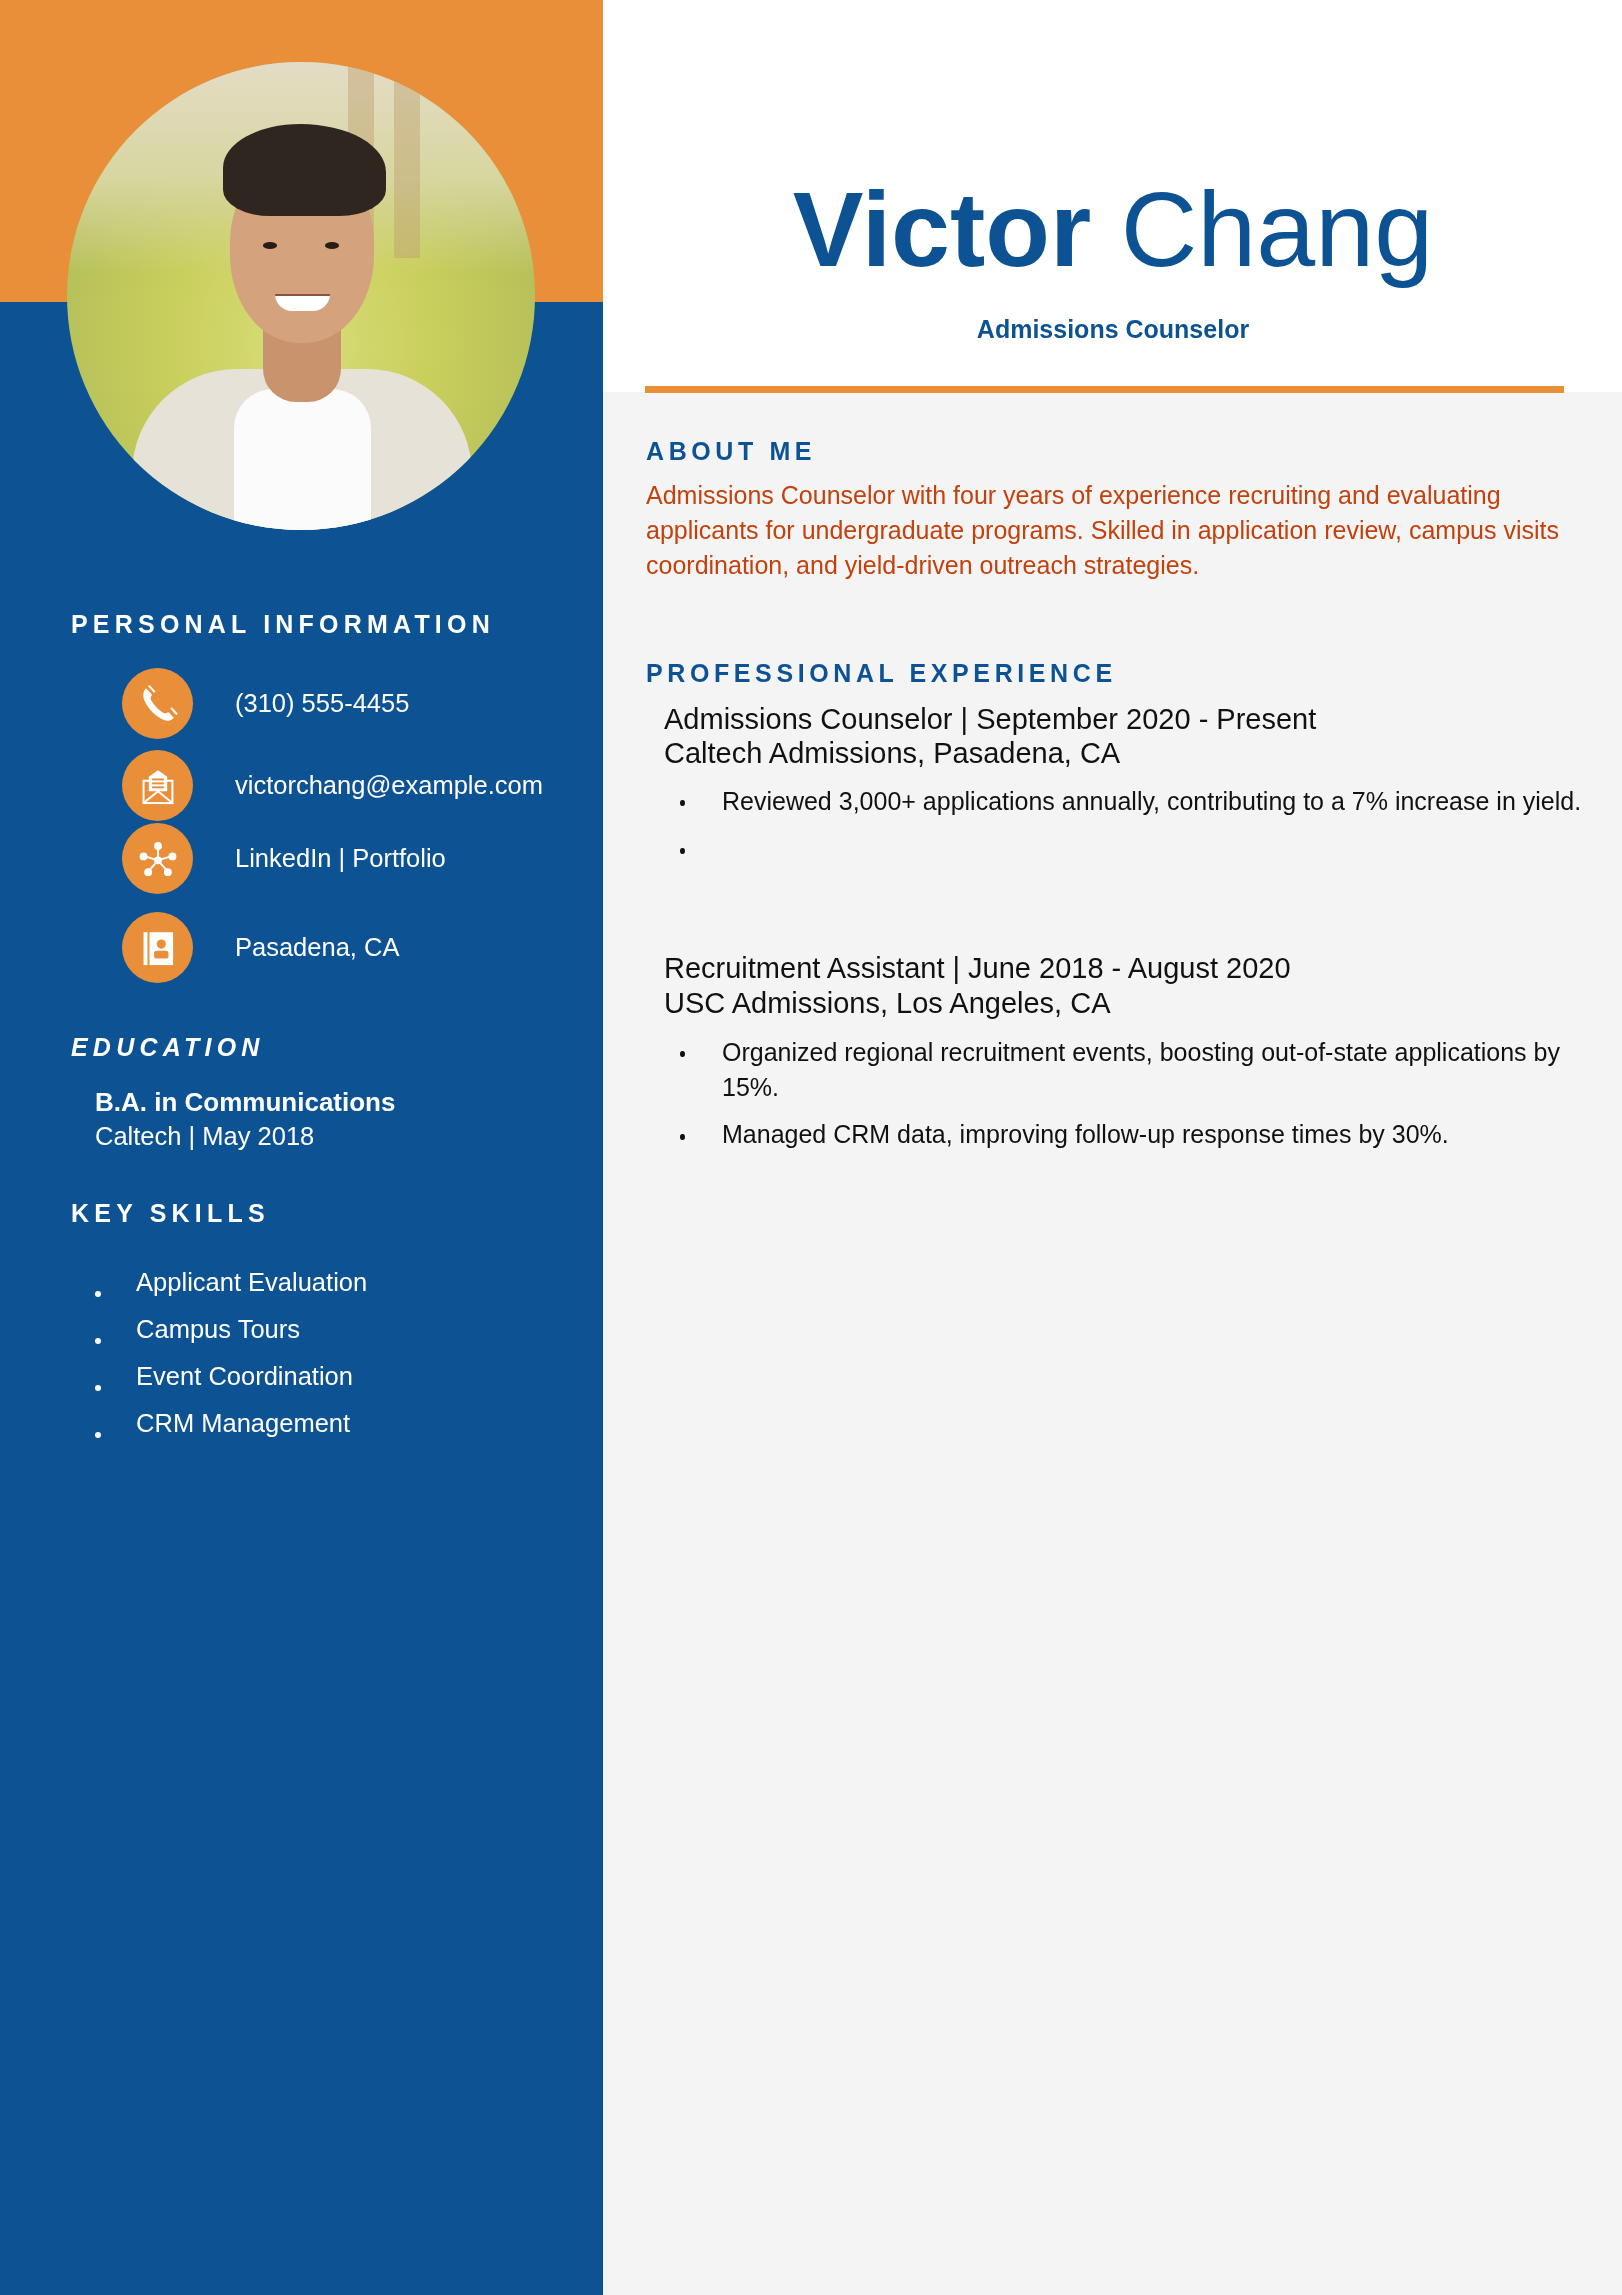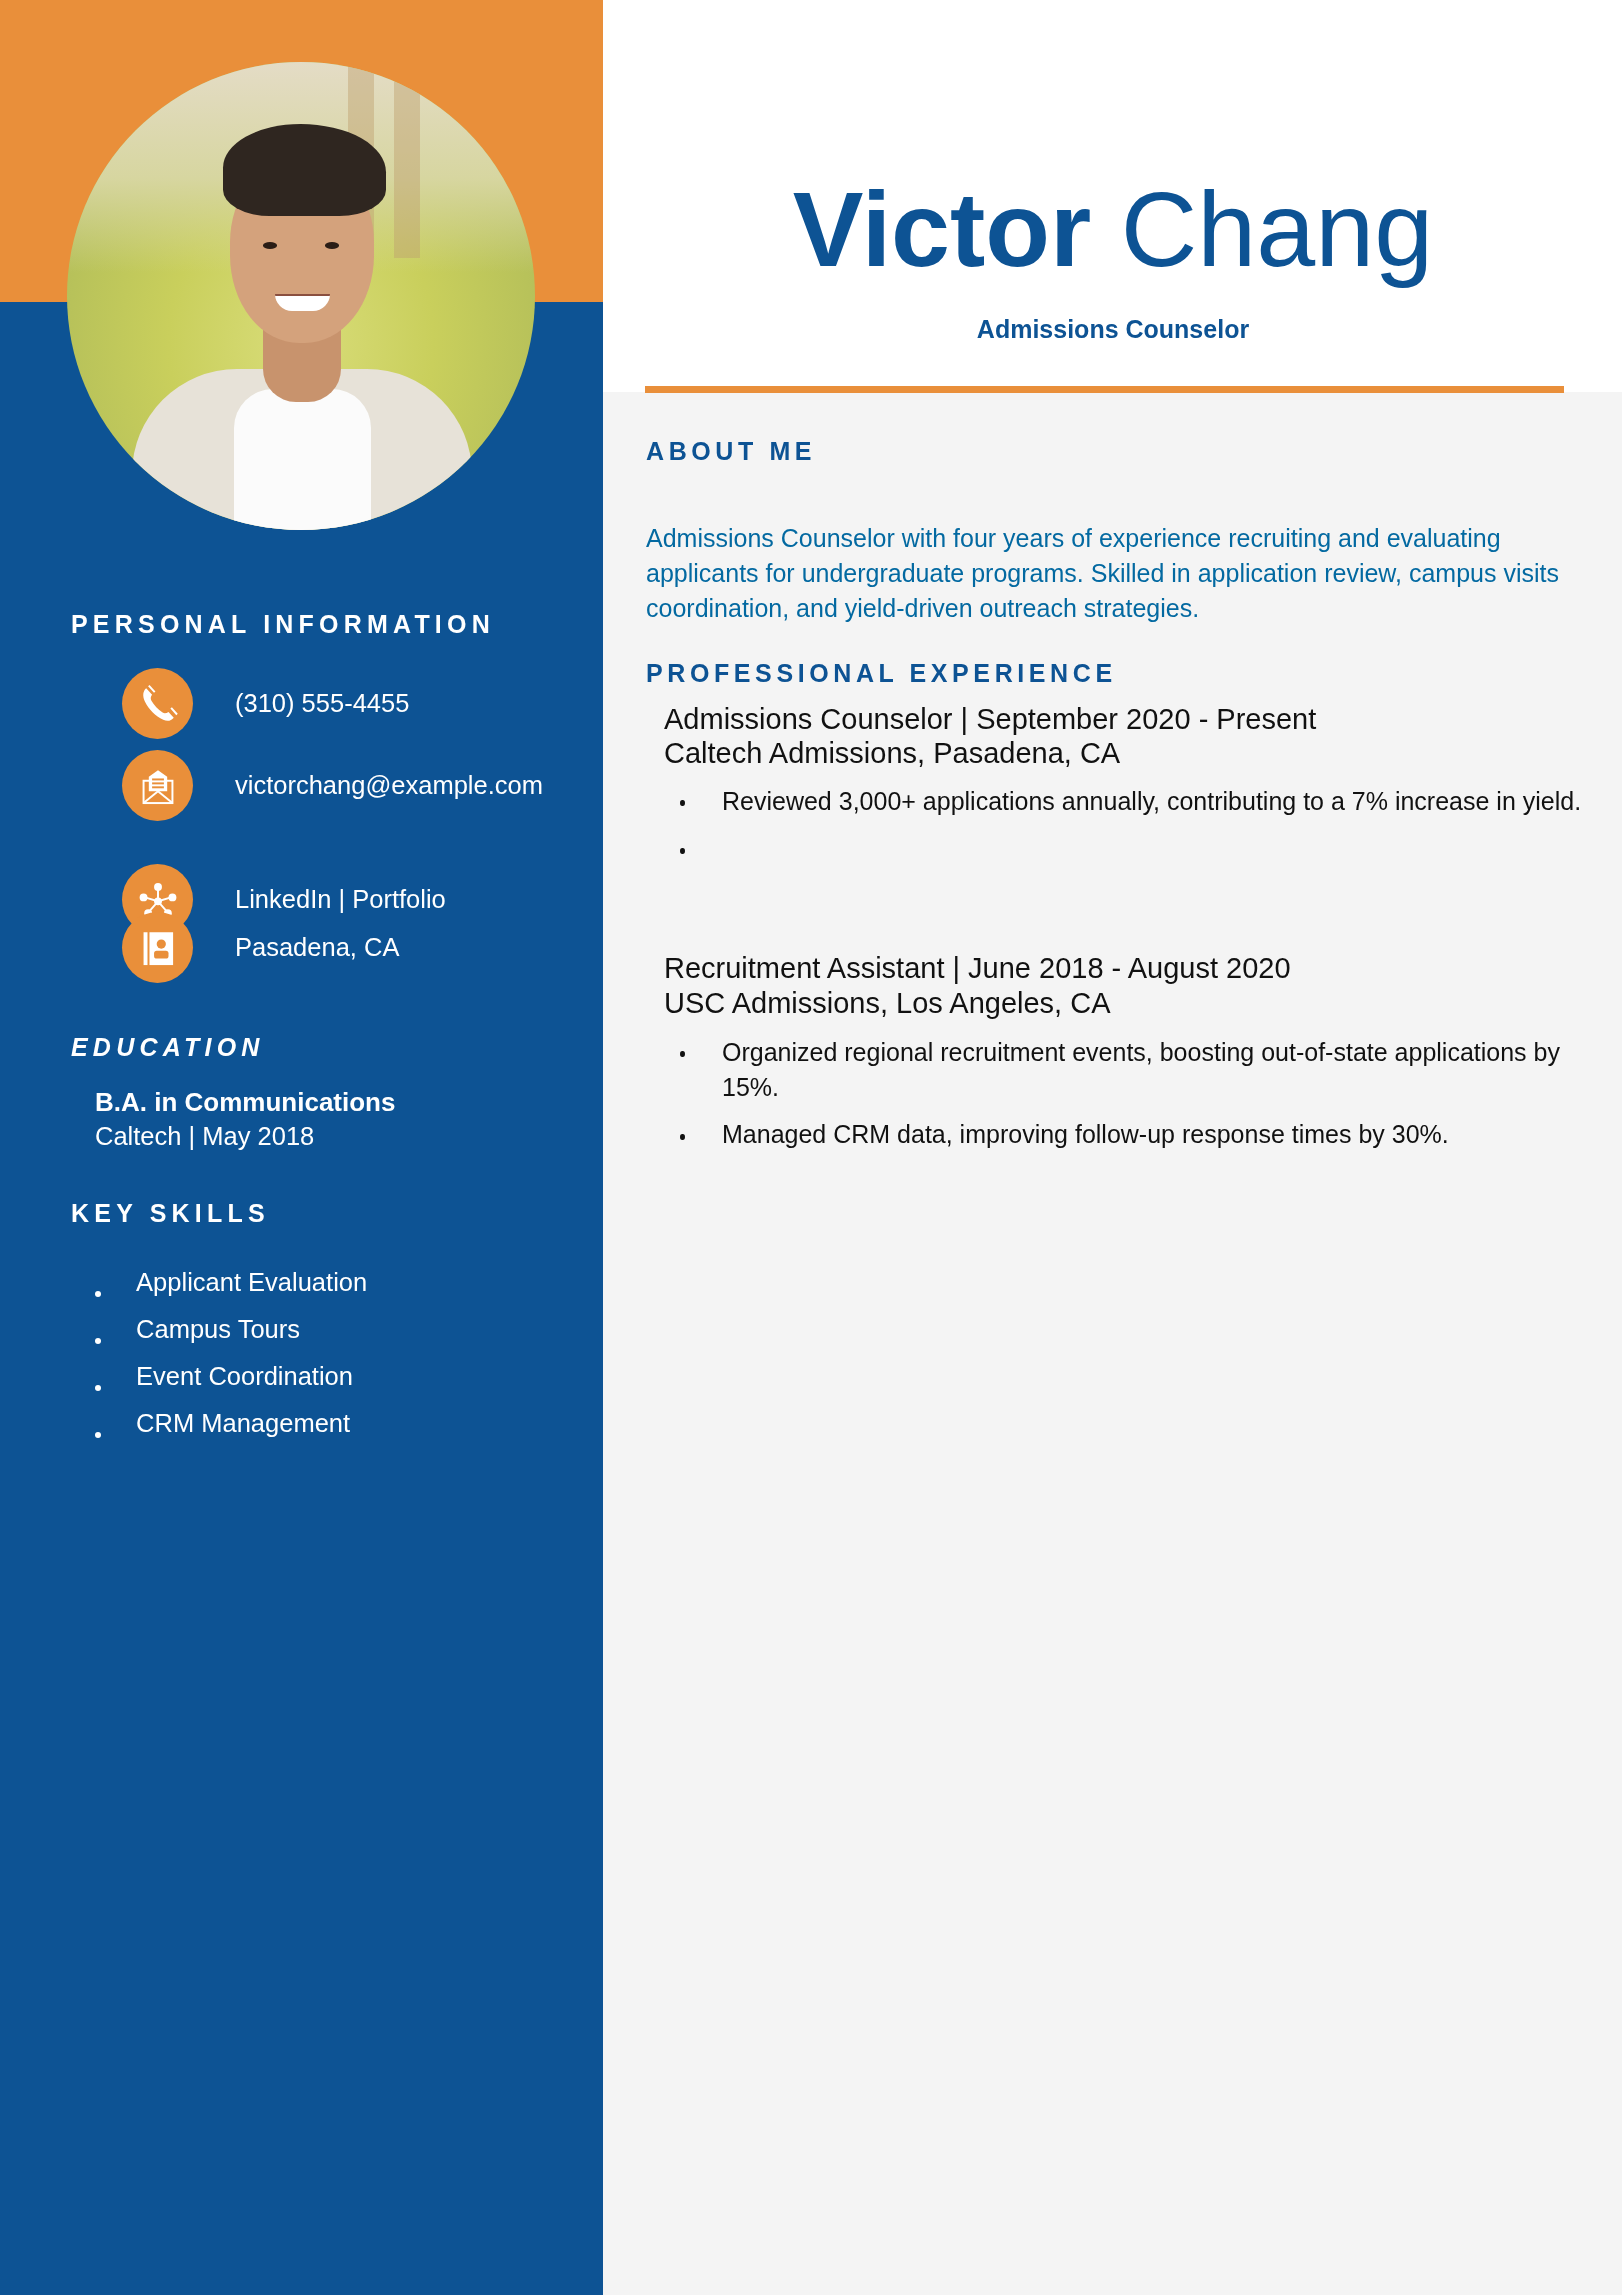--- a/index.html
+++ b/index.html
@@ -36,21 +36,21 @@
   .skills li .dot { width: 6.5px; height: 6.5px; border-radius: 50%; background: #fff; margin-right: 35px; margin-left: 2.6px; }
 
   .header-white { position: absolute; left: 603px; top: 0; width: 1020px; height: 392px; background: #fff; }
   .name { position: absolute; left: 603px; width: 1020px; top: 176px; text-align: center; color: #0d5394; font-size: 106px; line-height: 1; white-space: nowrap; }
   .name .first { font-weight: bold; }
   .name .last { font-weight: normal; }
   .title { position: absolute; left: 603px; width: 1020px; top: 315px; text-align: center; color: #0d5394; font-weight: bold; font-size: 25px; }
   .rule { position: absolute; left: 645px; top: 386px; width: 919px; height: 6.5px; background: #e98f3a; }
 
   .main-heading { position: absolute; left: 646px; color: #0d5394; font-weight: bold; font-size: 25px; letter-spacing: 4.6px; }
-  .para { position: absolute; left: 646px; width: 928px; color: #0369a1; font-size: 25px; line-height: 35px; margin-top: 43px; }
+  .para { position: absolute; left: 646px; width: 928px; color: #c2410c; font-size: 25px; line-height: 35px; }
   .job-line { position: absolute; left: 664px; color: #111; font-size: 29px; white-space: nowrap; }
   .bullets { position: absolute; left: 673px; width: 928px; list-style: none; }
   .bullets li { position: relative; padding-left: 49px; color: #111; font-size: 25px; line-height: 35px; margin-bottom: 12.4px; }
   .bullets li .dot { position: absolute; left: 7.2px; top: 16.3px; width: 4.6px; height: 5.9px; border-radius: 50%; background: #111; }
 </style>
 </head>
 <body>
 
 <div class="sidebar"></div>
 <div class="sidebar-top"></div>
@@ -90,21 +90,21 @@
         <line x1="23" y1="22" x2="41" y2="22" stroke="#e98f3a" stroke-width="3"></line>
         <line x1="23" y1="28" x2="41" y2="28" stroke="#e98f3a" stroke-width="3"></line>
         <line x1="23" y1="34" x2="41" y2="34" stroke="#e98f3a" stroke-width="3"></line>
         <line x1="10" y1="58" x2="32" y2="40" stroke="#fff" stroke-width="3"></line>
         <line x1="54" y1="58" x2="32" y2="40" stroke="#fff" stroke-width="3"></line>
       </svg>
   </div>
   <span class="label">victorchang@example.com</span>
 </div>
 
-<div class="contact" style="top:864px;">
+<div class="contact" style="top:823px;">
   <div class="circle">
     <svg width="42" height="42" viewBox="0 0 64 64">
         <g stroke="#fff" stroke-width="3">
           <line x1="32" y1="34" x2="32" y2="14"></line>
           <line x1="32" y1="34" x2="12" y2="28"></line>
           <line x1="32" y1="34" x2="52" y2="28"></line>
           <line x1="32" y1="34" x2="18" y2="50"></line>
           <line x1="32" y1="34" x2="46" y2="50"></line>
         </g>
         <g fill="#fff">

